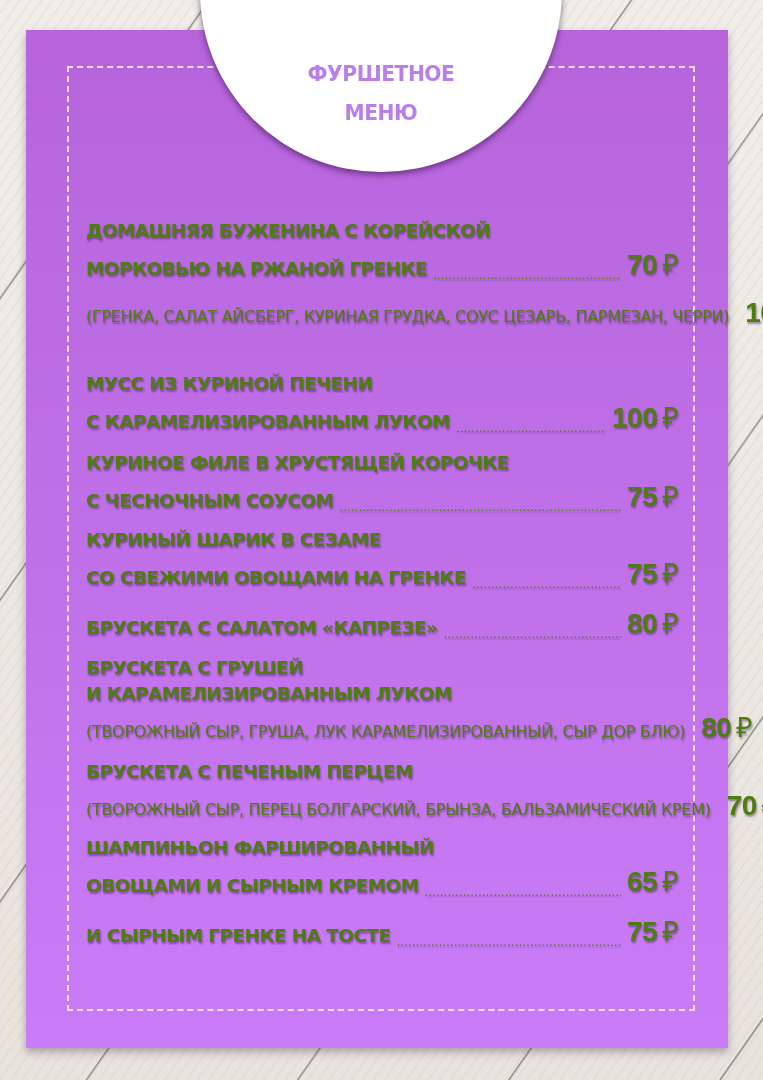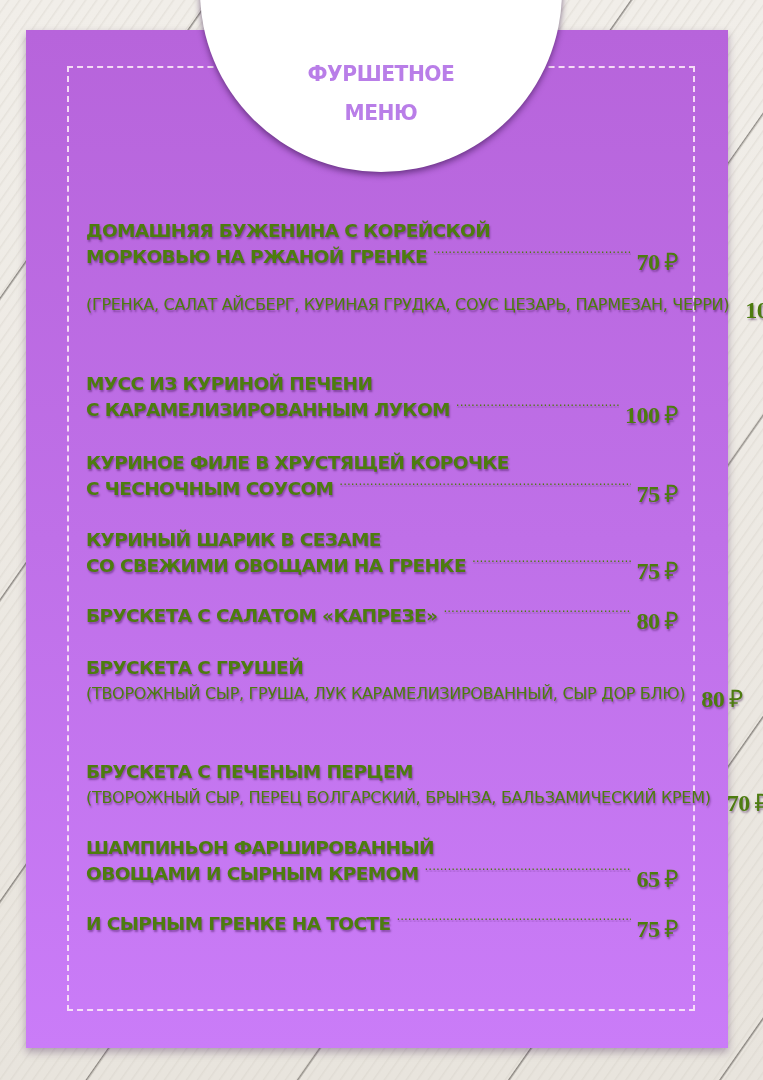--- a/index.html
+++ b/index.html
@@ -70,43 +70,43 @@
       font-family: "DejaVu Sans", sans-serif;
       font-weight: bold;
       font-size: 18.5px;
       line-height: 26px;
       letter-spacing: -0.6px;
       white-space: nowrap;
       transform-origin: left center;
     }
     .row {
       display: flex;
-      align-items: flex-start;
+      align-items: flex-end;
       white-space: nowrap;
     }
     .row .text { flex: 0 0 auto; }
     .row .dots {
       flex: 1 1 auto;
       overflow: hidden;
       margin: 0 6px 0 6px;
       font-weight: normal;
       font-size: 12px;
       letter-spacing: 0px;
       line-height: 12px;
       position: relative;
       top: -1px;
     }
     .row .dots::before {
       content: "..............................................................................................................................................................................................................";
     }
     .price {
       flex: 0 0 auto;
-      font-family: Liberation Serif, serif;
+      font-family: Liberation Sans, sans-serif;
       font-weight: bold;
-      font-size: 24px;
+      font-size: 28px;
       letter-spacing: -0.5px;
     }
     .price .cur {
       font-weight: normal;
       margin-left: 5px;
     }
     .sub {
       font-family: "DejaVu Sans", sans-serif;
       font-weight: normal;
       font-size: 16px;
@@ -177,20 +177,21 @@
 <div class="item" style="top:603px;">
   <div class="row">
     <span class="line text">БРУСКЕТА С САЛАТОМ «КАПРЕЗЕ»</span>
     <span class="dots"></span>
     <span class="price"><span>80</span><span class="cur">₽</span></span>
   </div>
 </div>
 
 <div class="item" style="top:655px;">
   <div class="line">БРУСКЕТА С ГРУШЕЙ</div>
+  <div class="line">И КАРАМЕЛИЗИРОВАННЫМ ЛУКОМ</div>
   <div class="row sub-row">
     <span class="sub text">(ТВОРОЖНЫЙ СЫР, ГРУША, ЛУК КАРАМЕЛИЗИРОВАННЫЙ, СЫР ДОР БЛЮ)</span>
     <span class="dots"></span>
     <span class="price"><span>80</span><span class="cur">₽</span></span>
   </div>
 </div>
 
 <div class="item" style="top:759px;">
   <div class="line">БРУСКЕТА С ПЕЧЕНЫМ ПЕРЦЕМ</div>
   <div class="row sub-row">

